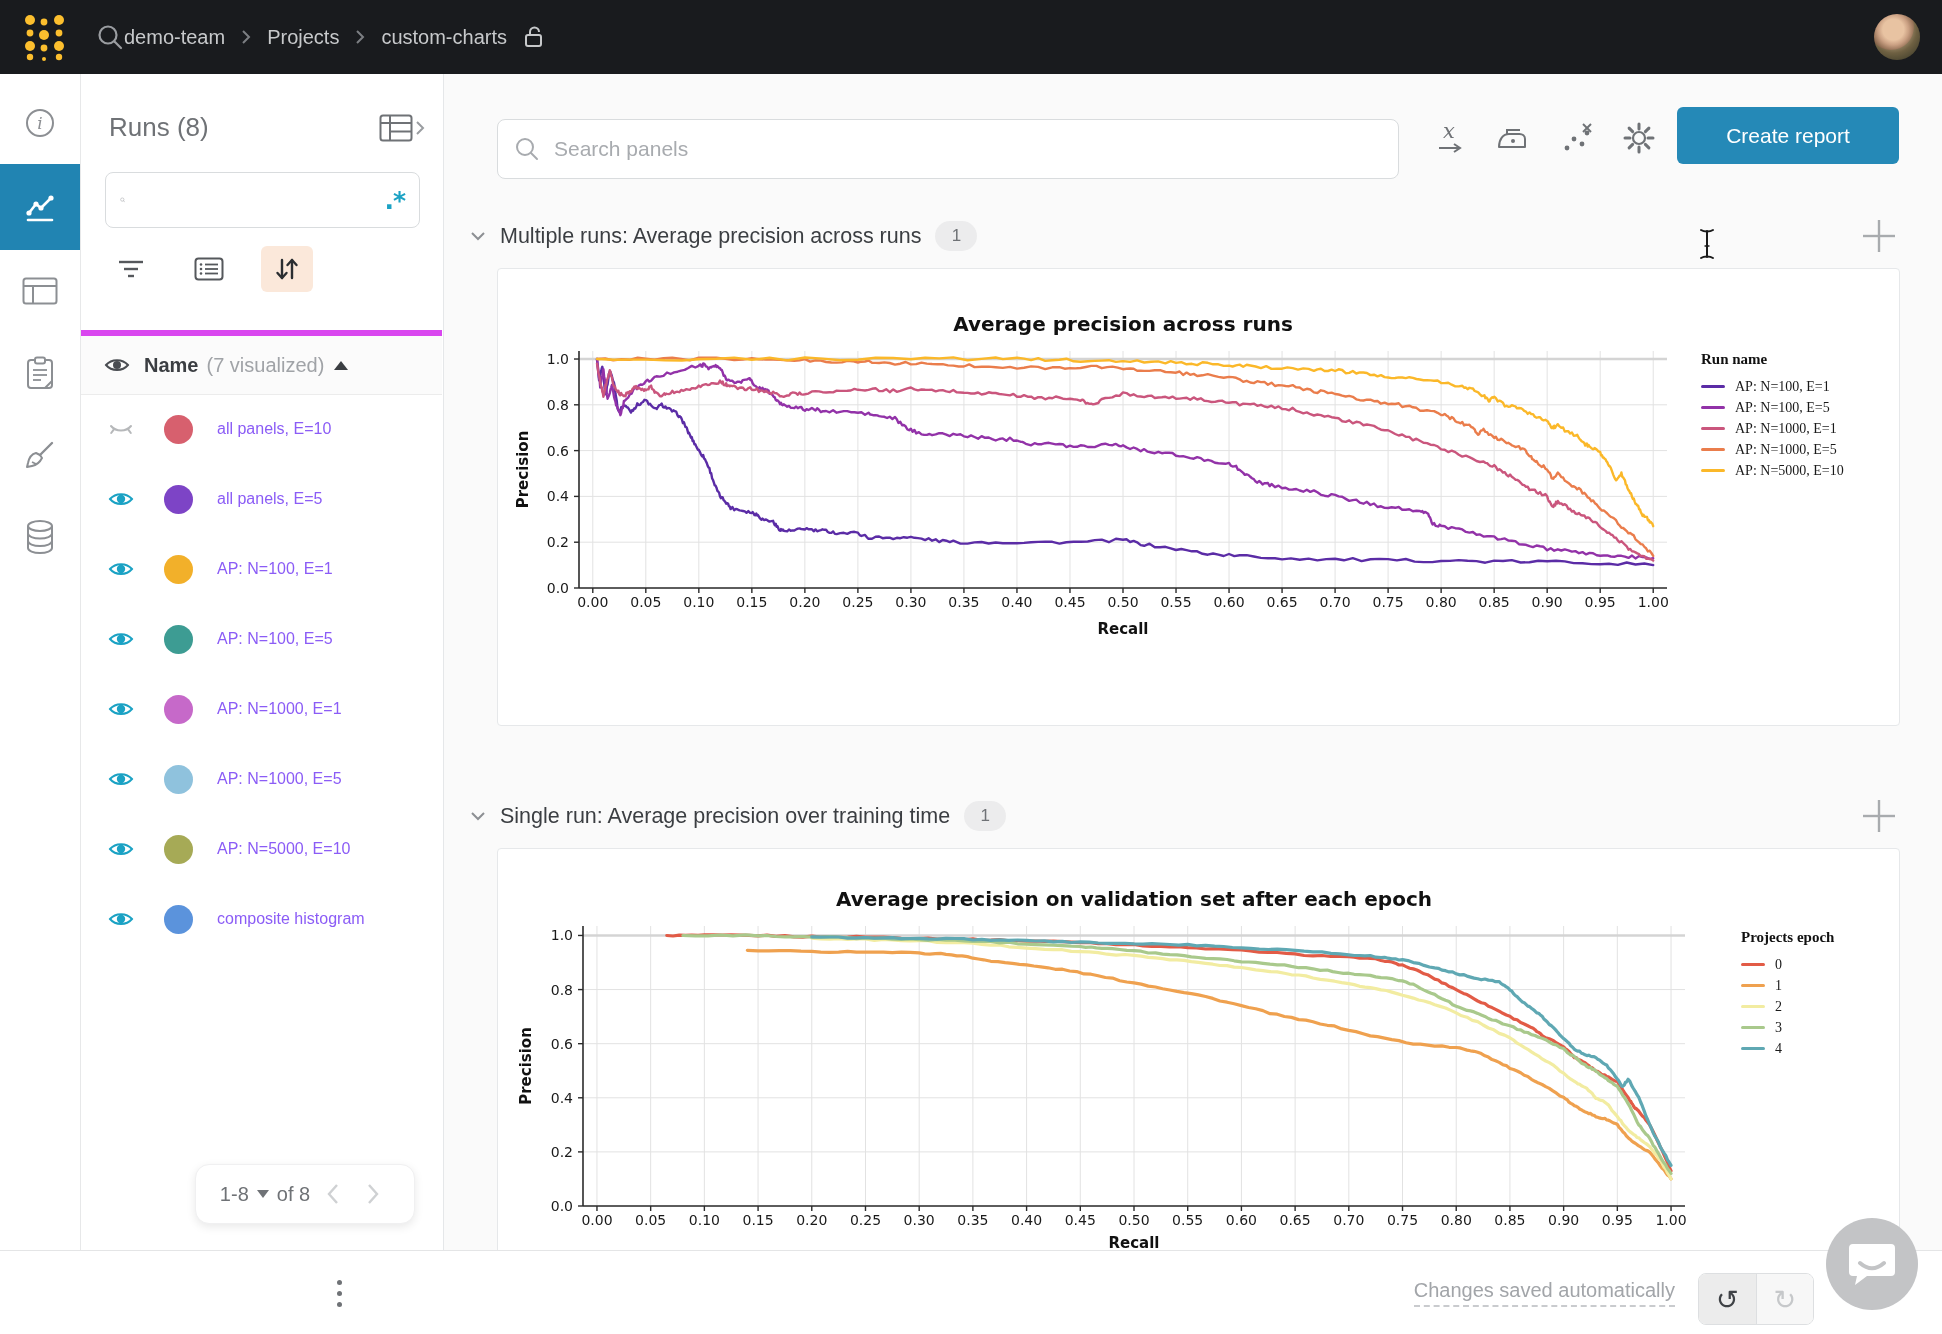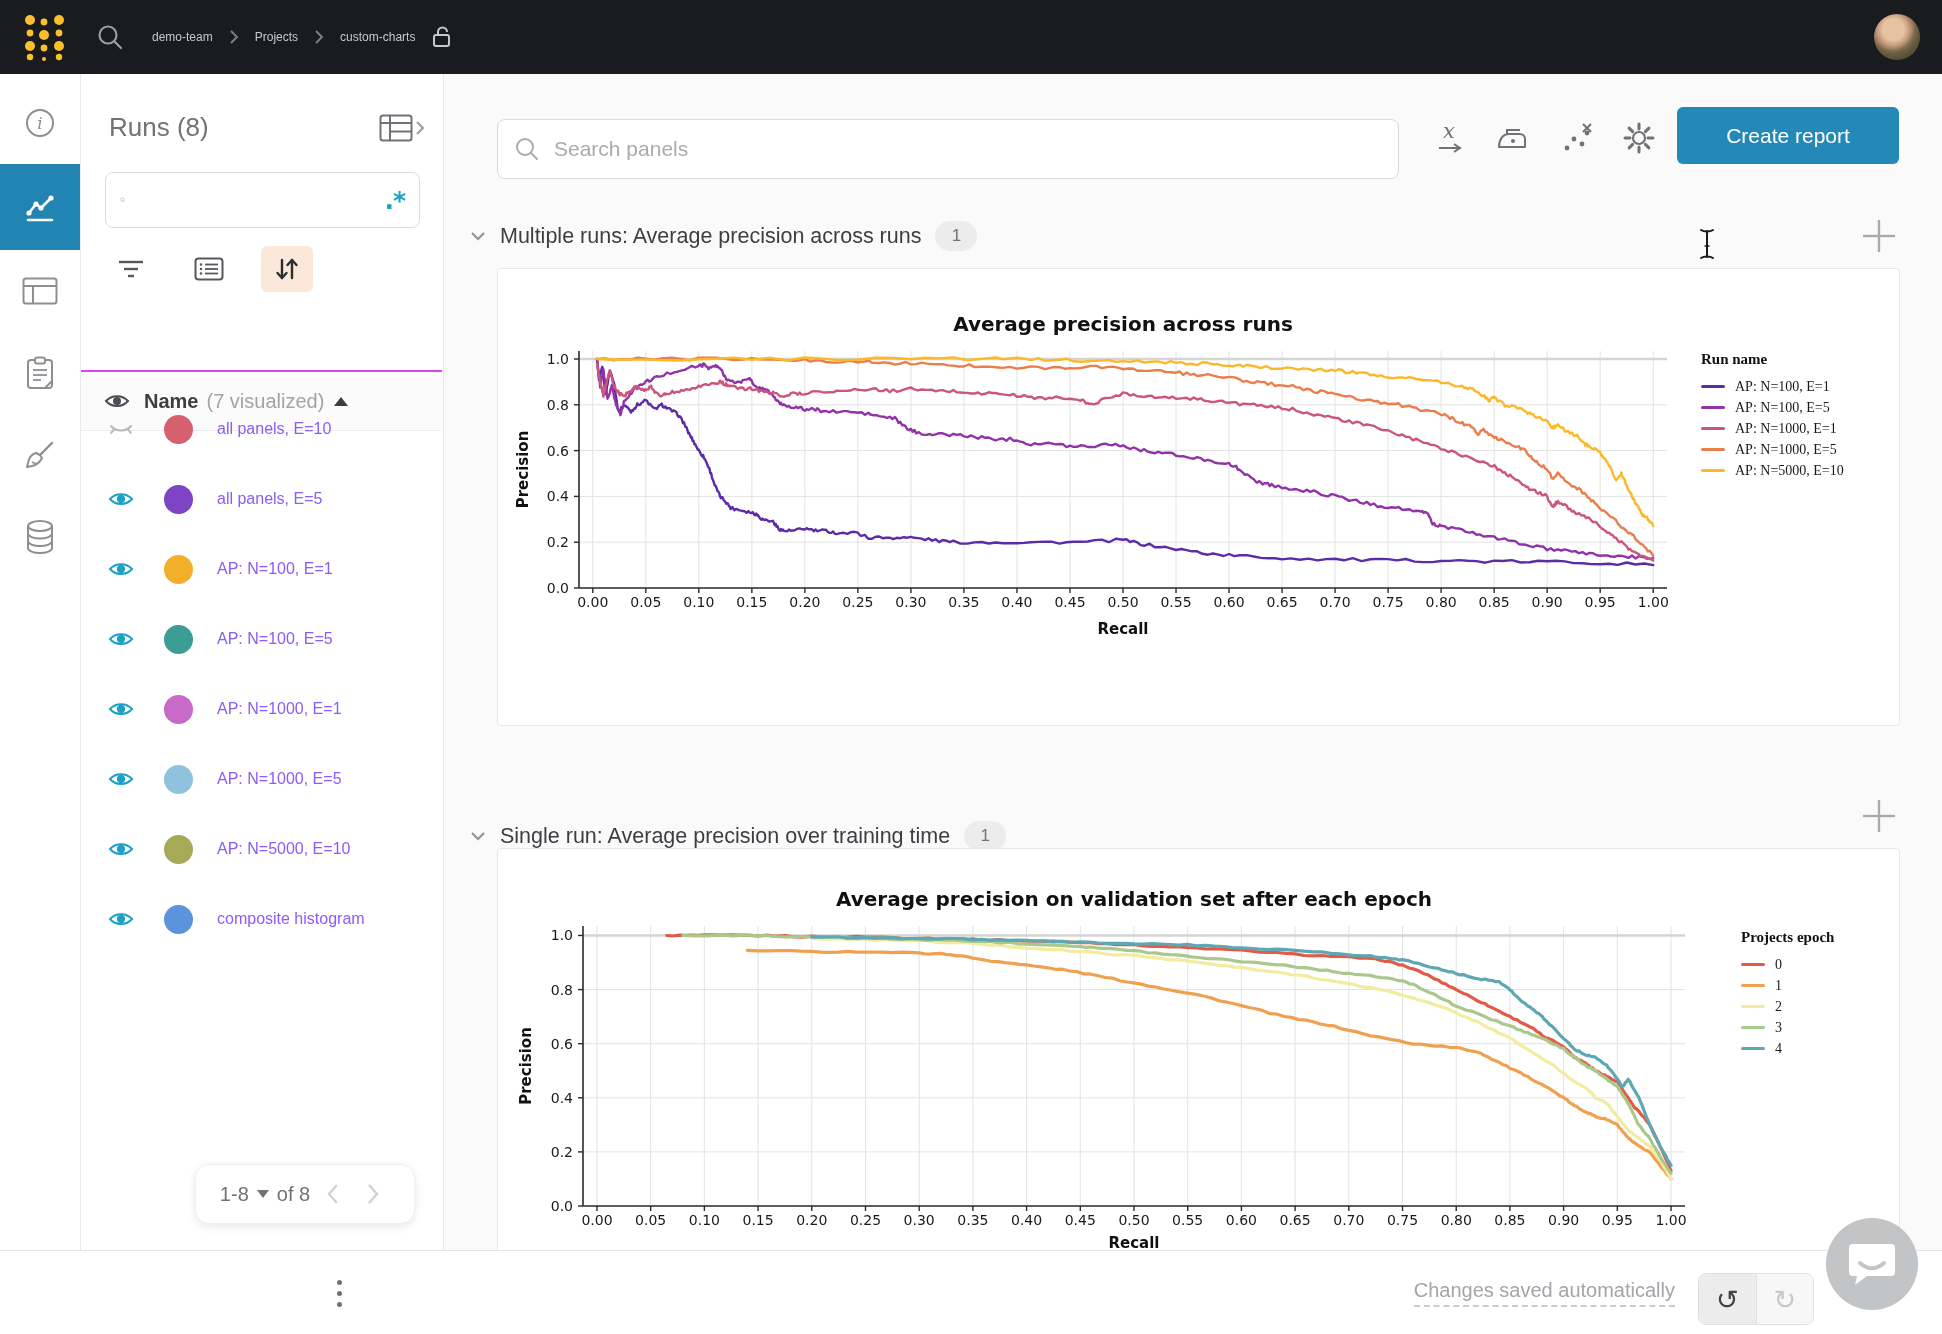--- a/index.html
+++ b/index.html
@@ -5,21 +5,21 @@
   html,body{margin:0;padding:0;}
   body{width:1942px;height:1334px;position:relative;overflow:hidden;background:#fff;
        font-family:"Liberation Sans",sans-serif;-webkit-font-smoothing:antialiased;}
   svg{display:block;}
 
   
   .navbar{position:absolute;left:0;top:0;width:1942px;height:74px;background:#191b1e;
           display:flex;align-items:center;z-index:40;}
   .logo{margin-left:22px;width:46px;height:48px;cursor:pointer;}
   .nav-search{margin-left:28px;cursor:pointer;}
-  .crumbs{display:flex;align-items:center;gap:16px;margin-left:28px;font-size:12px;color:#c7c9cb;}
+  .crumbs{display:flex;align-items:center;gap:16px;font-size:20px;color:#c7c9cb;}
   .crumbs a{color:#c7c9cb;text-decoration:none;cursor:pointer;}
   .avatar{position:absolute;right:22px;top:14px;width:46px;height:46px;border-radius:50%;
           background:radial-gradient(circle at 42% 34%,#e8c3a2 0 26%,#caa083 38%,#7a5a41 58%,#4a372a 78%,#3a2c22 100%);
           box-shadow:inset -6px -10px 0 rgba(90,110,70,.35);cursor:pointer;}
 
   
   .rail{position:absolute;left:0;top:74px;width:80px;height:1176px;background:#fff;
         border-right:1px solid #e7e8e9;z-index:30;}
   .rail-btn{width:80px;height:82px;display:flex;align-items:center;justify-content:center;cursor:pointer;}
   .rail-btn.active{background:#2184b2;height:86px;}
@@ -31,21 +31,21 @@
   .runs-title{font-size:26px;font-weight:400;color:#6f7276;margin:4px;flex:1;}
   .runs-table-ico{display:flex;align-items:center;gap:2px;cursor:pointer;}
   .runs-search{position:absolute;left:25px;top:98px;width:313px;height:54px;border:1px solid #d9dcde;
                border-radius:8px;display:flex;align-items:center;background:#fff;}
   .runs-search input{border:none;outline:none;flex:1;margin-left:10px;font-size:19px;color:#3b3e42;background:transparent;}
   .regex{color:#1ba2c4;font-size:25px;font-weight:700;margin-right:14px;letter-spacing:-1px;font-family:"DejaVu Sans",sans-serif;}
   .filter-row{position:absolute;left:25px;top:172px;display:flex;align-items:center;gap:26px;}
   .tool-btn{width:52px;height:46px;display:flex;align-items:center;justify-content:center;border-radius:6px;cursor:pointer;}
   .tool-btn.hl{background:#fbe8da;}
   .name-header{position:absolute;left:0;top:256px;width:362px;height:58px;background:#fbfbfb;
-               border-top:2px solid #d946ef;border-bottom:1px solid #ececec;display:flex;align-items:center;cursor:pointer;margin-top:40px;}
+               border-top:6px solid #d946ef;border-bottom:1px solid #ececec;display:flex;align-items:center;cursor:pointer;}
   .name-header .nm{font-size:20px;font-weight:700;color:#3b3e42;margin-left:14px;}
   .name-header .vis{font-size:20px;color:#a0a3a7;margin-left:8px;}
   .caret-up{width:0;height:0;border-left:7px solid transparent;border-right:7px solid transparent;
             border-bottom:9px solid #3b3e42;margin-left:10px;}
   .run-list{position:absolute;left:0;top:320px;width:362px;}
   .run-row{height:70px;display:flex;align-items:center;padding-left:28px;cursor:pointer;}
   .run-dot{width:29px;height:29px;border-radius:50%;margin-left:30px;flex:none;}
   .run-label{font-size:16px;color:#8b5cf6;margin-left:24px;white-space:nowrap;}
   .pager{position:absolute;left:115px;top:1090px;width:218px;height:58px;background:#fff;border:1px solid #f0f0f1;
          border-radius:14px;box-shadow:0 3px 10px rgba(0,0,0,.09);display:flex;align-items:center;justify-content:center;gap:6px;}
@@ -523,21 +523,21 @@
           <span class="lg-swatch" style="background:#ea7d4c"></span>
           <span class="lg-label">AP: N=1000, E=5</span>
         </div>
         <div class="lg-row">
           <span class="lg-swatch" style="background:#fbb829"></span>
           <span class="lg-label">AP: N=5000, E=10</span>
         </div>
       </div>
   </div>
 
-  <div class="section-hdr" style="top:736px">
+  <div class="section-hdr" style="top:716px">
     <svg width="16" height="10" viewBox="0 0 16 10">
         <polyline points="2,2 8,8 14,2" fill="none" stroke="#8c8f93" stroke-width="2"></polyline>
       </svg>
     <span class="section-title">Single run: Average precision over training time</span>
     <span class="badge">1</span>
   </div>
   <div class="plus-btn" style="left:1416px;top:722px">
     <svg width="36" height="36" viewBox="0 0 36 36">
         <line x1="18" y1="2" x2="18" y2="34" stroke="#a8abae" stroke-width="2.4"></line>
         <line x1="2" y1="18" x2="34" y2="18" stroke="#a8abae" stroke-width="2.4"></line>

